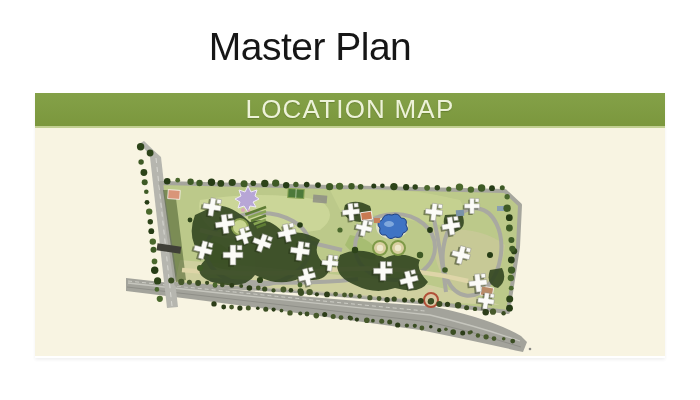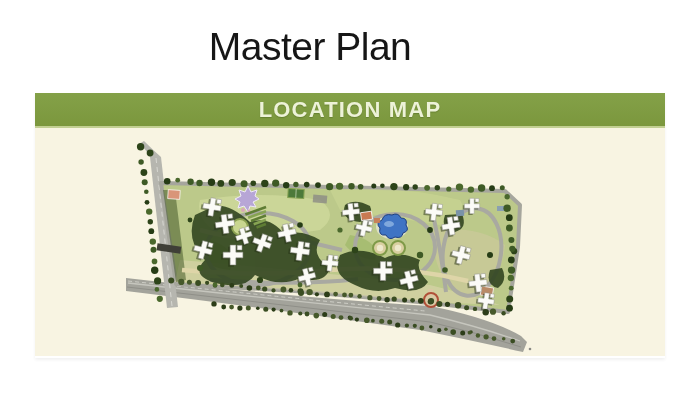--- a/index.html
+++ b/index.html
@@ -15,21 +15,21 @@
   }
   .panel {
     position:absolute; left:35px; top:93px; width:630px; height:265px;
     box-shadow:0 2px 3px rgba(0,0,0,0.06);
   }
   .panel-header {
     height:35px; box-sizing:border-box;
     background:linear-gradient(180deg,#84a148 0%, #7b973d 100%);
     border-bottom:2px solid #c2cf92;
     display:flex; align-items:center; justify-content:center;
-    color:#edf2d8; font-weight:bold; font-size:22px; letter-spacing:1.2px;
+    color:#edf2d8; font-weight:normal; font-size:26px; letter-spacing:1.2px;
     text-shadow:0 1px 1px rgba(60,80,20,0.35);
   }
   .panel-body { height:228px; background:#f8f4e2; }
   svg { display:block; }
 </style>
 </head>
 <body>
 
 <div class="page-title">Master Plan</div>
 

